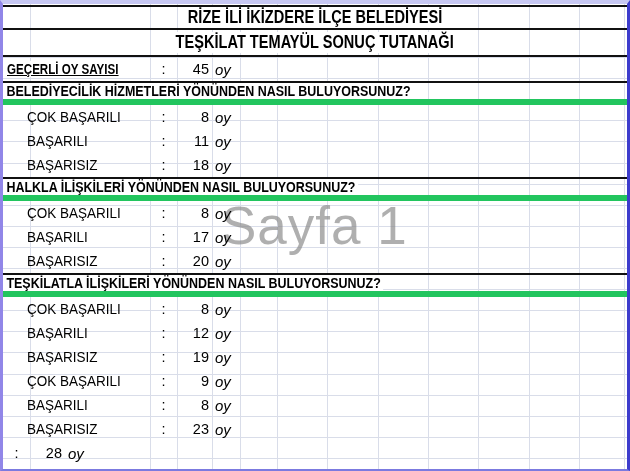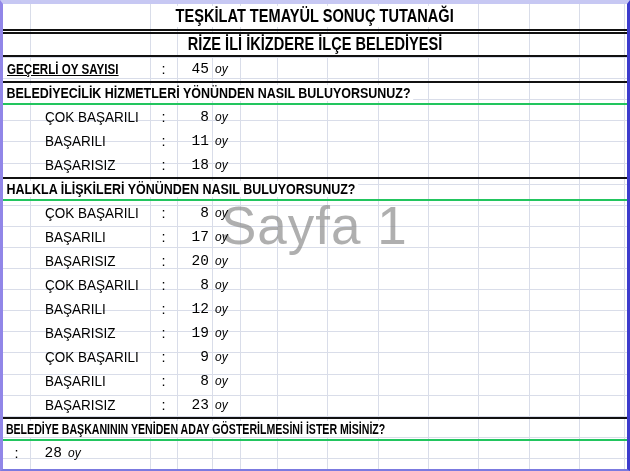--- a/index.html
+++ b/index.html
@@ -44,48 +44,48 @@
     font-size:53px;color:#8a8a8a;opacity:.68;white-space:nowrap;
     letter-spacing:1px;
   }
   .content{position:relative;z-index:2;}
   .row{height:24px;display:flex;align-items:center;box-sizing:border-box;white-space:nowrap;}
   .title-row{height:25px;border-top:2px solid #111;border-bottom:2px solid #111;
     display:flex;align-items:center;justify-content:center;margin-top:1px;}
   .title-row.second{height:27px;border-top:none;margin-top:0;}
   .title-text{font-weight:bold;font-size:18px;background:#fff;padding:0 6px;
     display:inline-block;transform:scaleX(.81);transform-origin:center;}
-  .q-row{border-top:2px solid #111;border-bottom:2px solid #22c55e;}
+  .q-row{border-top:2px solid #111;border-bottom:6px solid #22c55e;}
   .q-text{font-weight:bold;font-size:14.5px;background:#fff;padding-left:4px;padding-right:3px;
     display:inline-block;transform:scaleX(.86);transform-origin:left center;}
   .q-text.shrink{transform:scaleX(.73);}
-  .c-label{width:147px;box-sizing:border-box;padding-left:42px;overflow:visible;}
+  .c-label{width:147px;box-sizing:border-box;padding-left:24px;overflow:visible;}
   .c-label .lbl{font-size:15px;display:inline-block;transform:scaleX(.9);transform-origin:left center;}
   .valid-row .c-label{padding-left:4px;}
   .valid-row .lbl{font-weight:bold;font-size:14.5px;text-decoration:underline;
     transform:scaleX(.8);background:#fff;padding-right:2px;}
   .c-colon{width:27px;text-align:center;font-size:14.5px;}
-  .c-num{width:35px;text-align:right;font-size:14.5px;padding-right:3px;box-sizing:border-box;font-family:Liberation Mono, monospace;}
-  .c-unit{font-size:12px;font-style:italic;padding-left:3px;}
+  .c-num{width:35px;text-align:right;font-size:14.5px;padding-right:3px;box-sizing:border-box;}
+  .c-unit{font-size:15px;font-style:italic;padding-left:3px;}
 </style>
 </head>
 <body>
 
 <div class="page">
   <div class="vlines"></div>
   <div class="hlines"></div>
   <div class="watermark">Sayfa 1</div>
 
   <div class="content">
 
+    <div class="row title-row">
+      <span class="title-text">RİZE İLİ İKİZDERE İLÇE BELEDİYESİ</span>
+    </div>
     <div class="row title-row second">
       <span class="title-text">TEŞKİLAT TEMAYÜL SONUÇ TUTANAĞI</span>
-    </div>
-    <div class="row title-row">
-      <span class="title-text">RİZE İLİ İKİZDERE İLÇE BELEDİYESİ</span>
     </div>
 
     <div class="row valid-row">
       <span class="c-label"><span class="lbl">GEÇERLİ OY SAYISI</span></span>
       <span class="c-colon">:</span>
       <span class="c-num">45</span>
       <span class="c-unit">oy</span>
     </div>
 
     <div class="row q-row">
@@ -125,20 +125,23 @@
       <span class="c-num">17</span>
       <span class="c-unit">oy</span>
     </div>
     <div class="row">
       <span class="c-label"><span class="lbl">BAŞARISIZ</span></span>
       <span class="c-colon">:</span>
       <span class="c-num">20</span>
       <span class="c-unit">oy</span>
     </div>
 
+    <div class="row q-row">
+      <span class="q-text">TEŞKİLATLA İLİŞKİLERİ YÖNÜNDEN NASIL BULUYORSUNUZ?</span>
+    </div>
     <div class="row">
       <span class="c-label"><span class="lbl">ÇOK BAŞARILI</span></span>
       <span class="c-colon">:</span>
       <span class="c-num">8</span>
       <span class="c-unit">oy</span>
     </div>
     <div class="row">
       <span class="c-label"><span class="lbl">BAŞARILI</span></span>
       <span class="c-colon">:</span>
       <span class="c-num">12</span>
@@ -163,23 +166,20 @@
       <span class="c-num">8</span>
       <span class="c-unit">oy</span>
     </div>
     <div class="row">
       <span class="c-label"><span class="lbl">BAŞARISIZ</span></span>
       <span class="c-colon">:</span>
       <span class="c-num">23</span>
       <span class="c-unit">oy</span>
     </div>
 
-    <div class="row q-row">
-      <span class="q-text shrink">BELEDİYE BAŞKANININ YENİDEN ADAY GÖSTERİLMESİNİ İSTER MİSİNİZ?</span>
-    </div>
     <div class="row">
       <span class="c-colon">:</span>
       <span class="c-num">28</span>
       <span class="c-unit">oy</span>
     </div>
     <div class="row">
       <span class="c-label"><span class="lbl">HAYIR</span></span>
       <span class="c-colon">:</span>
       <span class="c-num">20</span>
       <span class="c-unit">oy</span>

